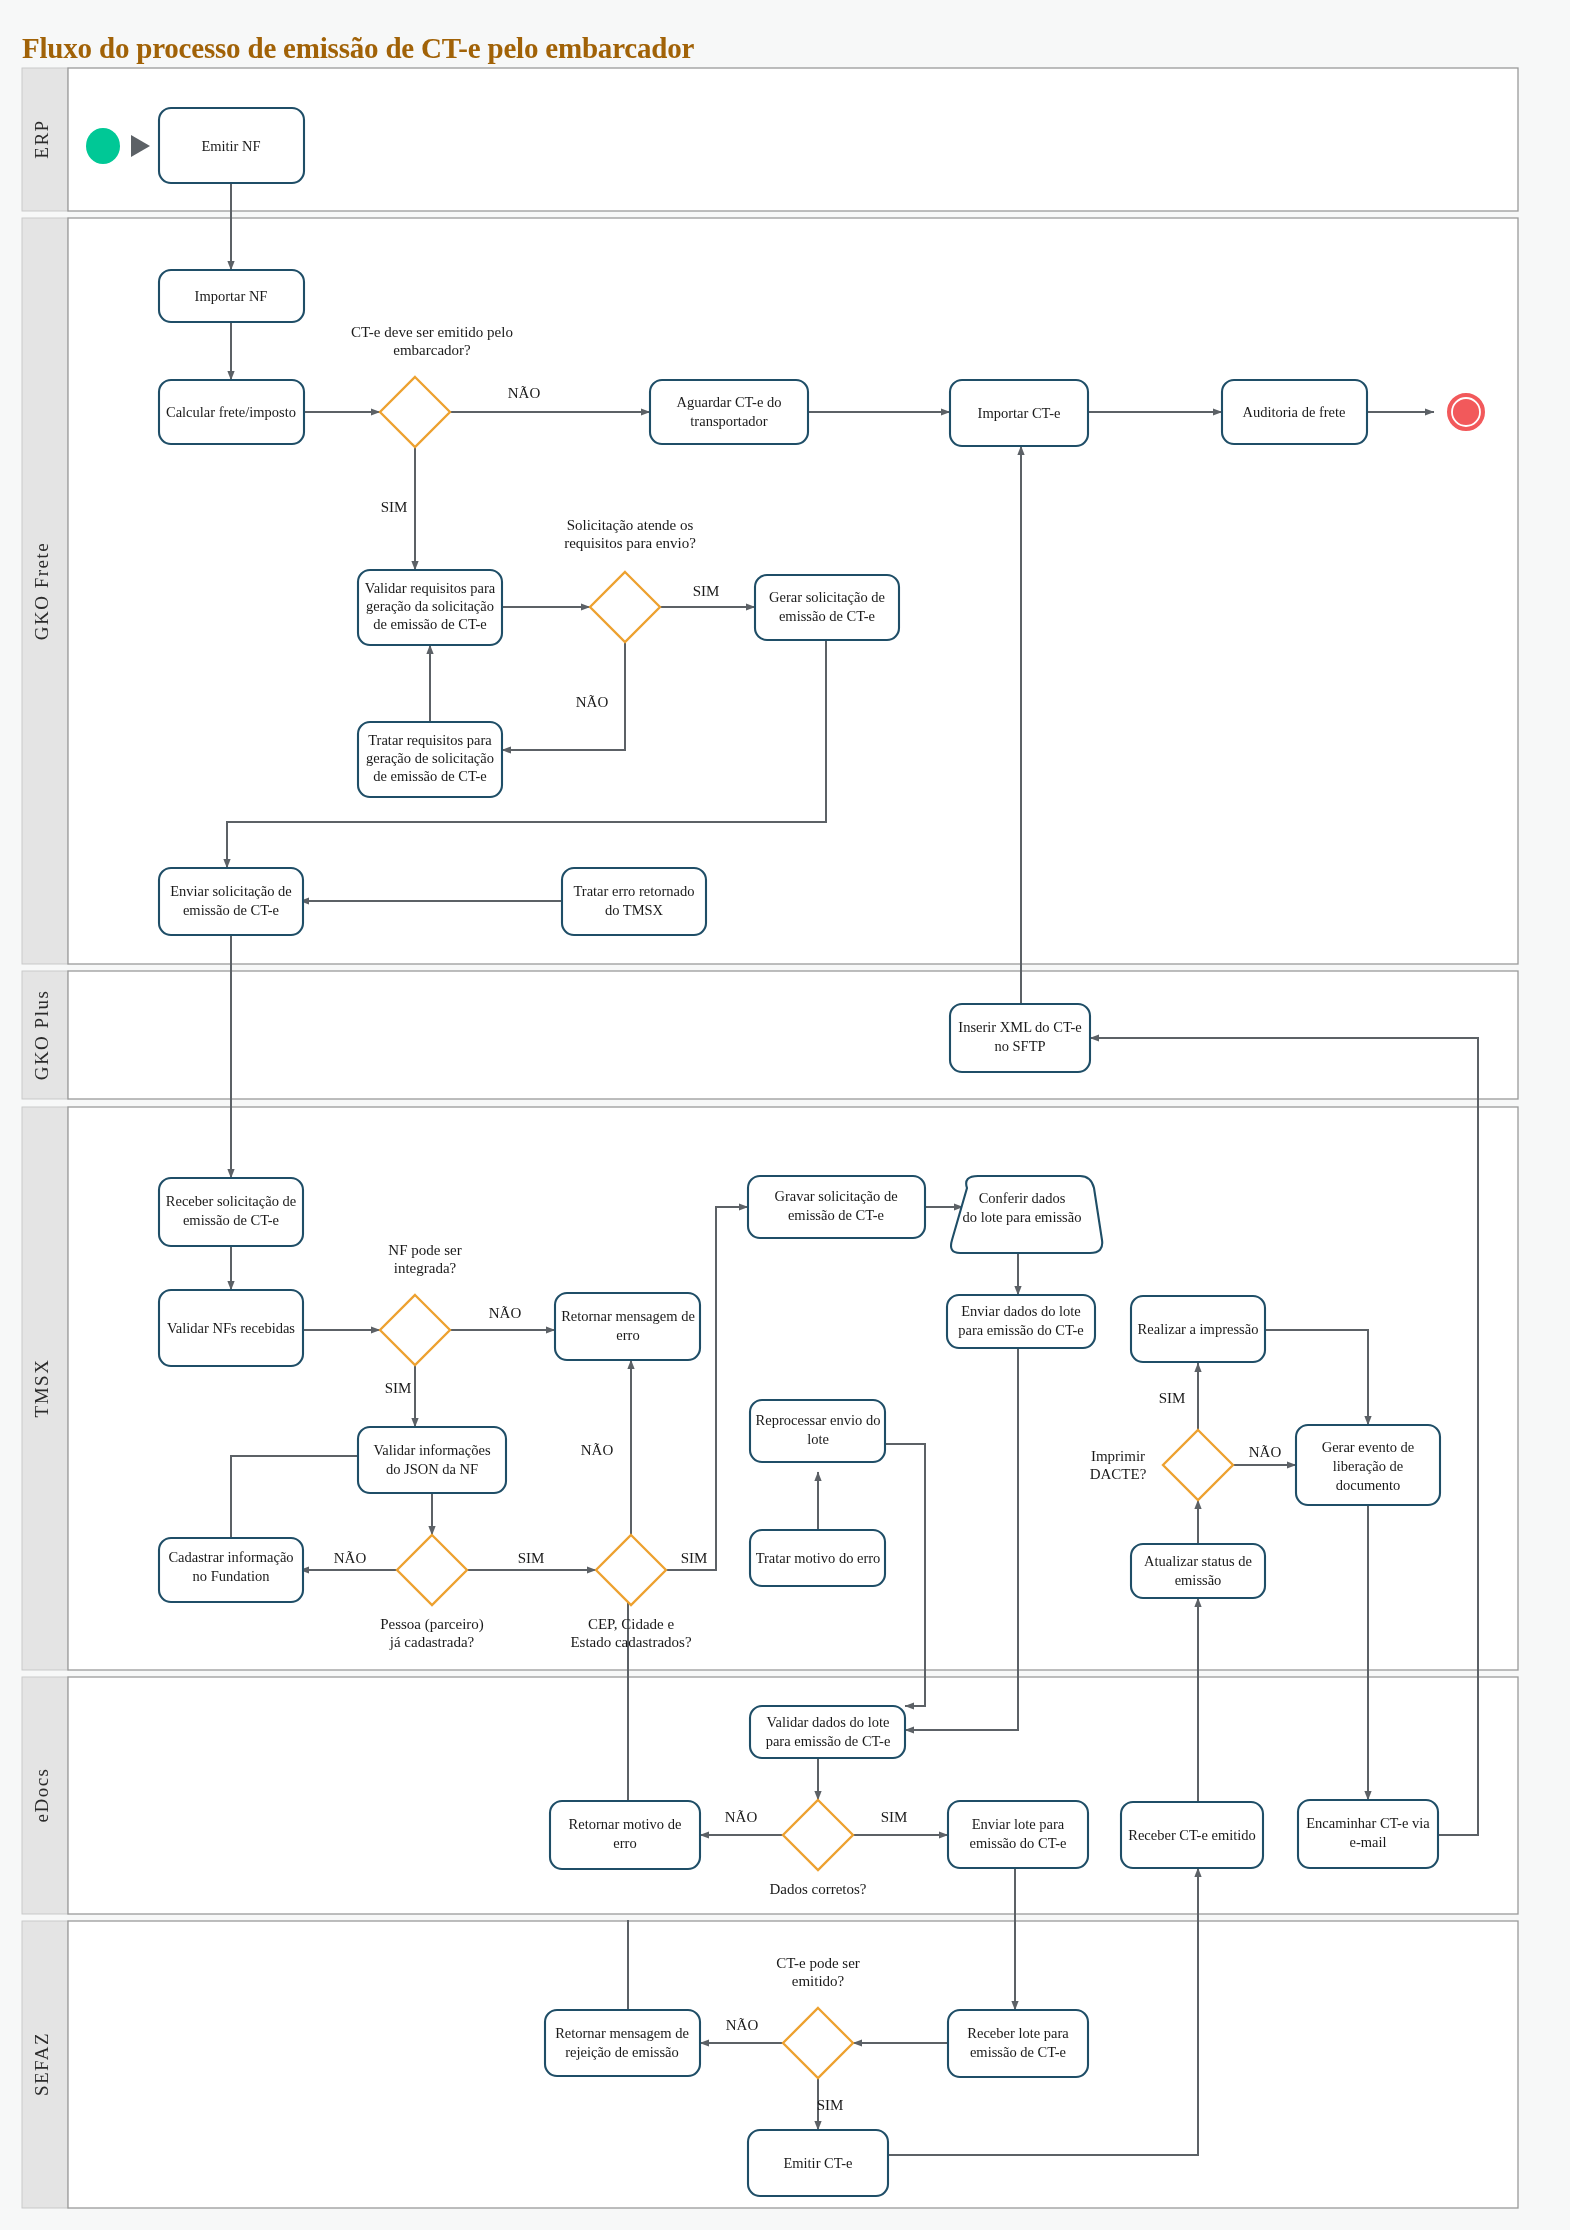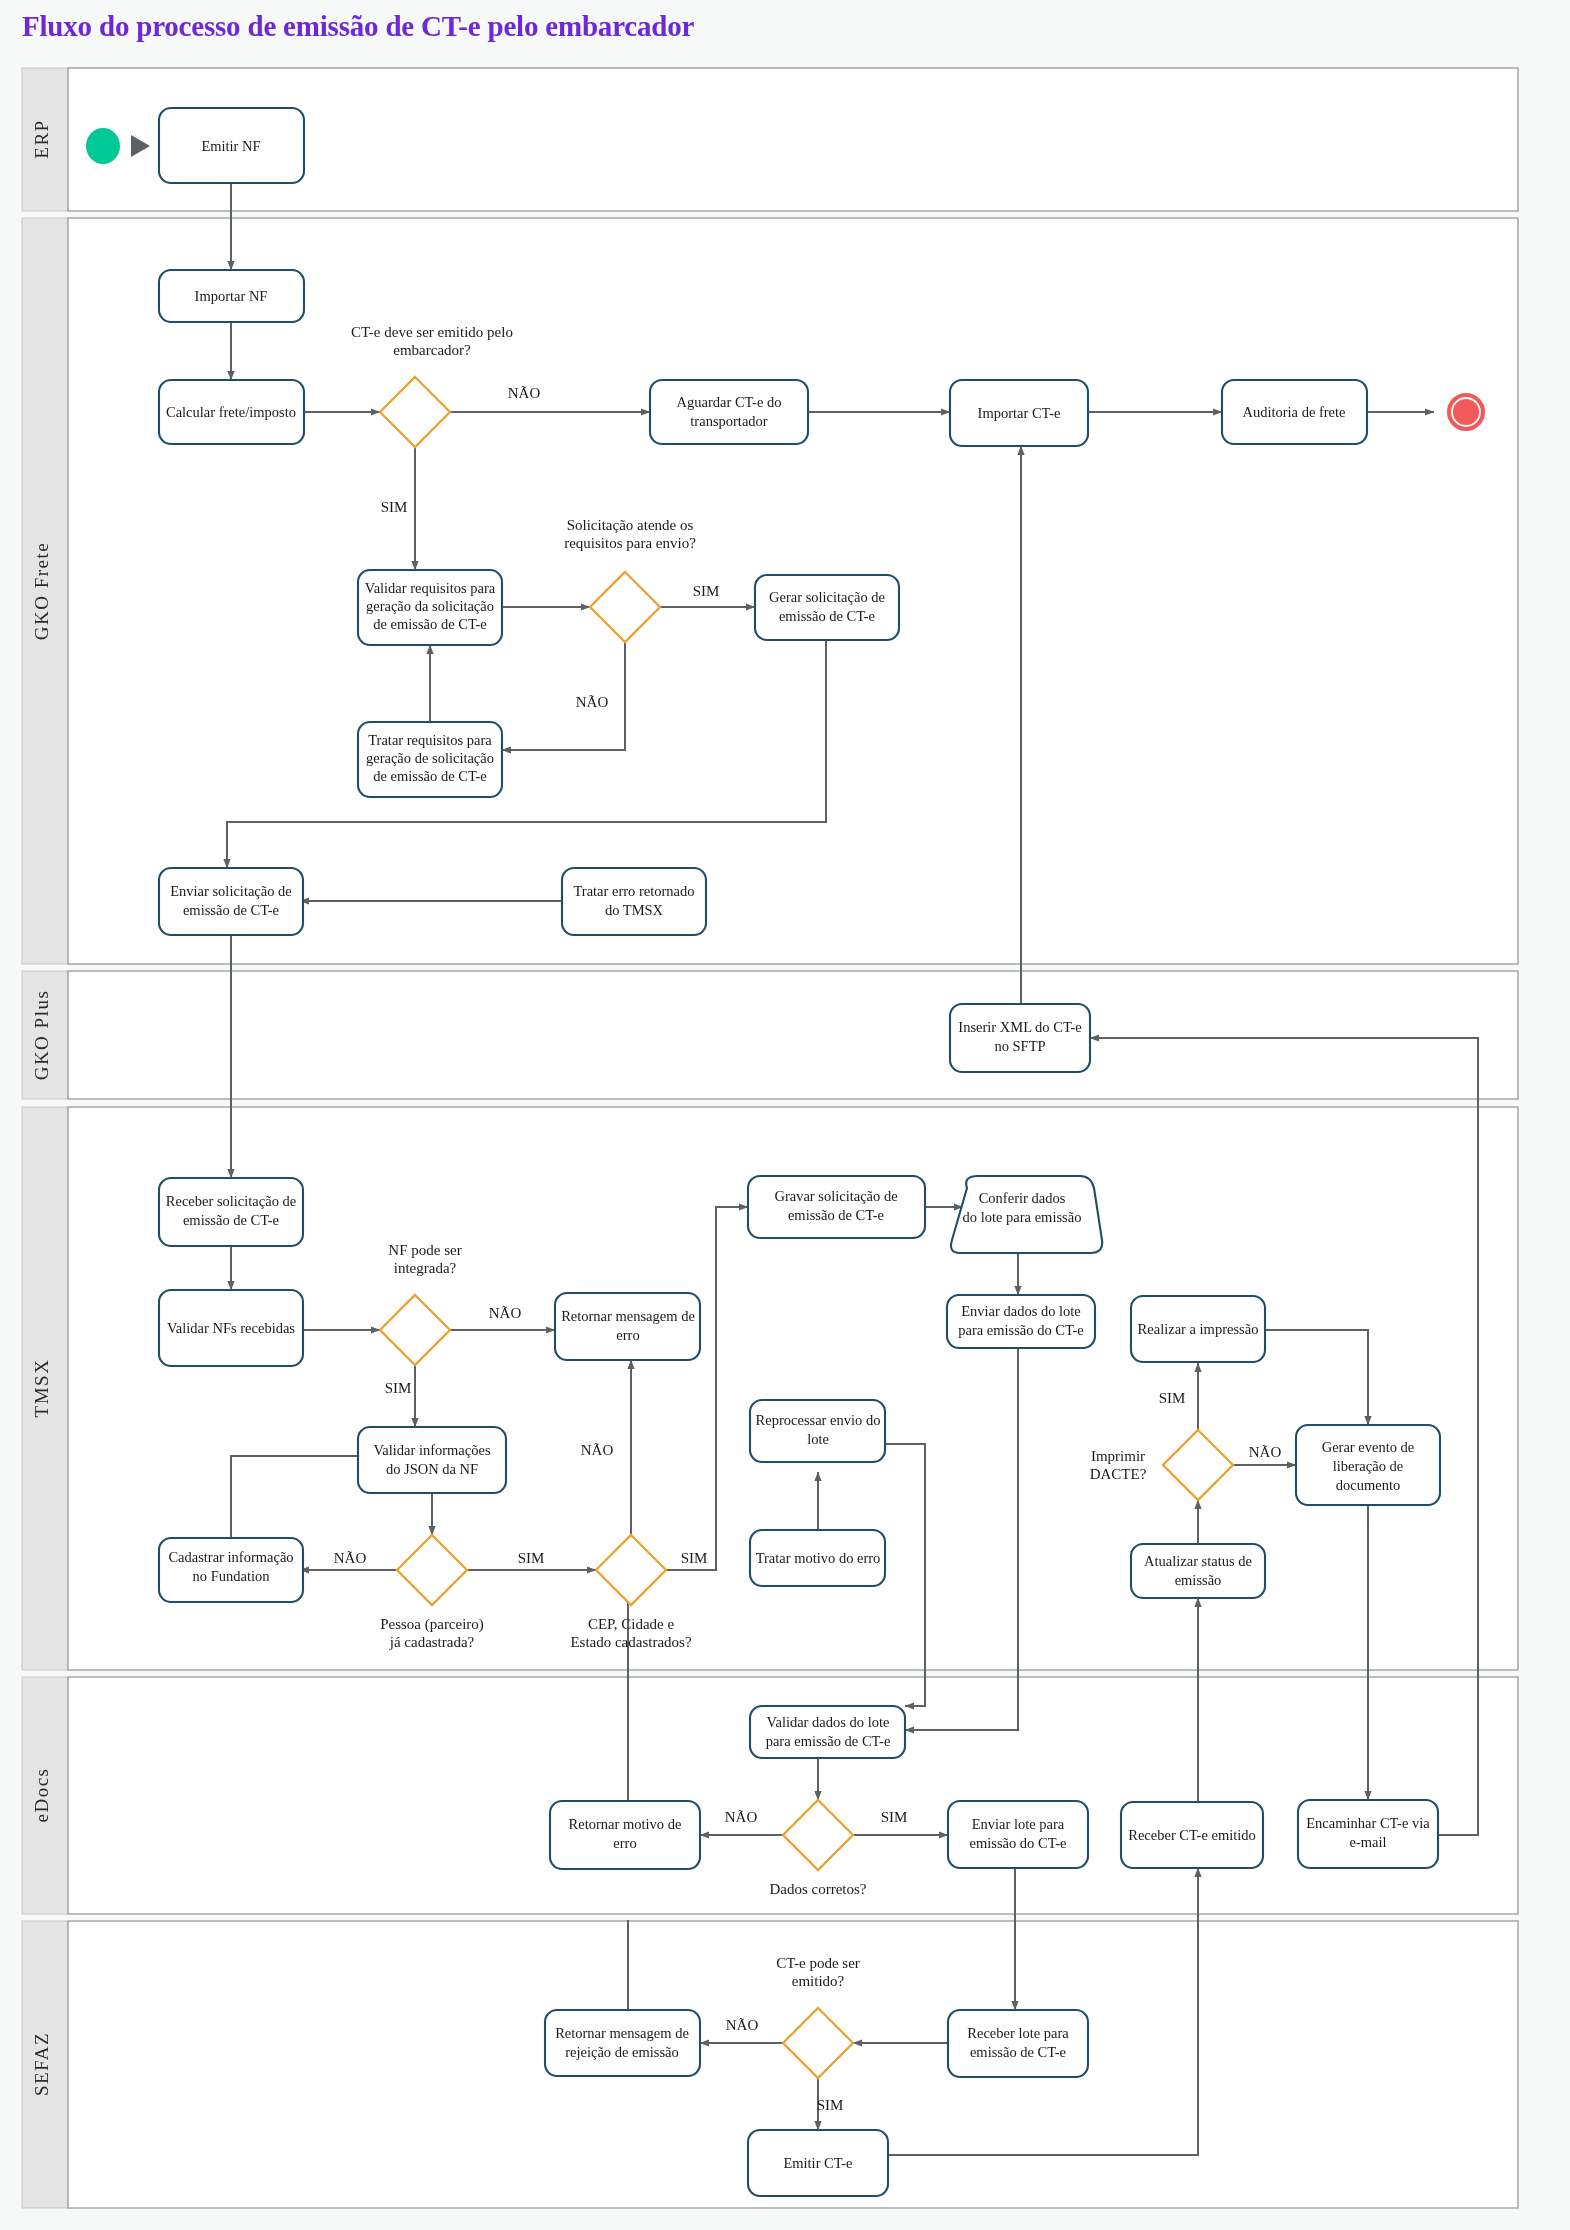--- a/index.html
+++ b/index.html
@@ -1,19 +1,19 @@
 <!DOCTYPE html>
 <html><head>
 <meta charset="utf-8">
 <style>
   html,body{margin:0;padding:0;background:#f7f8f8;}
   body{font-family:"Liberation Serif",serif;}
   #page{position:relative;width:1570px;height:2230px;background:#f7f8f8;overflow:hidden;}
-  #title{position:absolute;left:22px;top:10px;font-family:"Liberation Serif",serif;
-         font-weight:bold;font-size:29px;color:#6d28d9;letter-spacing:-0.2px;white-space:nowrap;}
+  #title{position:absolute;left:22px;top:32px;font-family:"Liberation Serif",serif;
+         font-weight:bold;font-size:29px;color:#a16207;letter-spacing:-0.2px;white-space:nowrap;}
   #canvas{position:absolute;left:0;top:0;}
   .nd{font-family:"Liberation Serif",serif;font-size:14.5px;fill:#1a1a1a;text-anchor:middle;}
   .lbl{font-family:"Liberation Serif",serif;font-size:15px;fill:#1a1a1a;text-anchor:middle;}
   .lanetxt{font-family:"Liberation Serif",serif;font-size:19px;fill:#2b2b2b;text-anchor:middle;letter-spacing:1.5px;}
   .task{fill:#ffffff;stroke:#1f4e67;stroke-width:2.1;}
   .gw{fill:#ffffff;stroke:#eda12f;stroke-width:2.3;}
   .fl{fill:none;stroke:#5c6166;stroke-width:2;}
   .lanebox{fill:#ffffff;stroke:#9a9a9a;stroke-width:1.3;}
   .lanehdr{fill:#e4e4e4;stroke:#c9c9c9;stroke-width:1;}
 </style>

